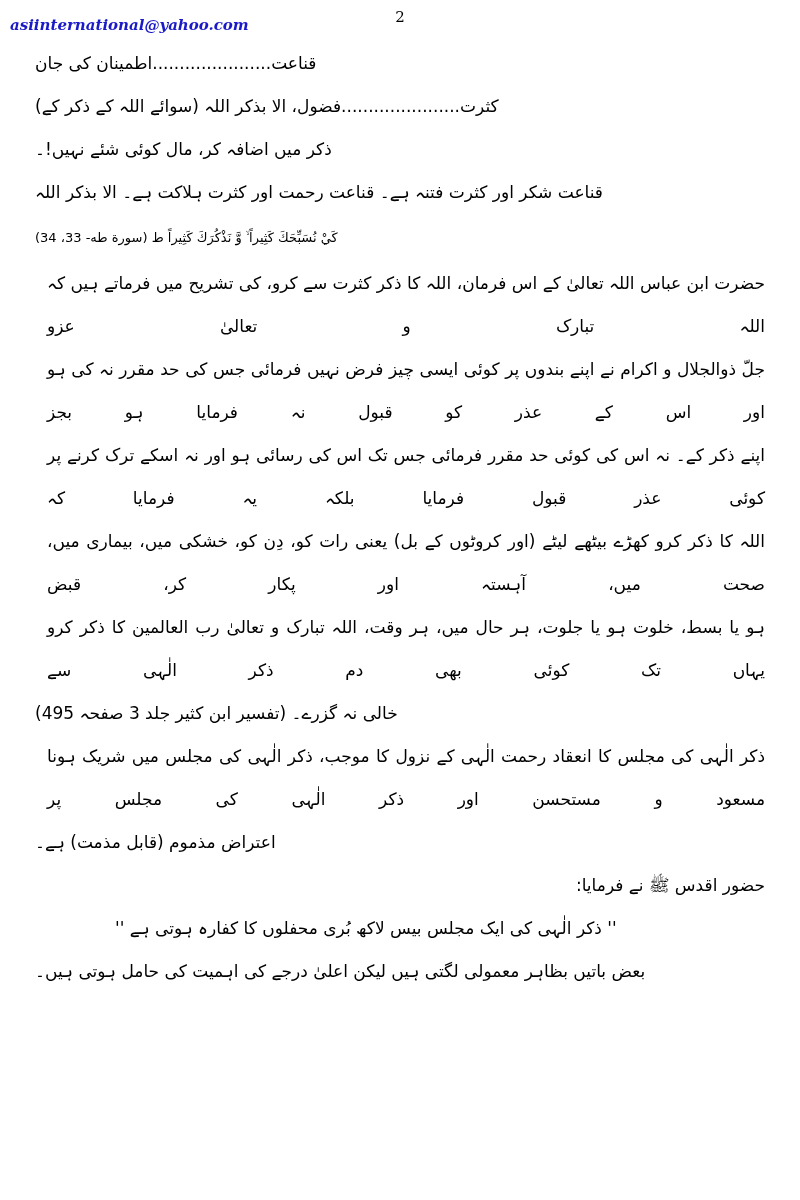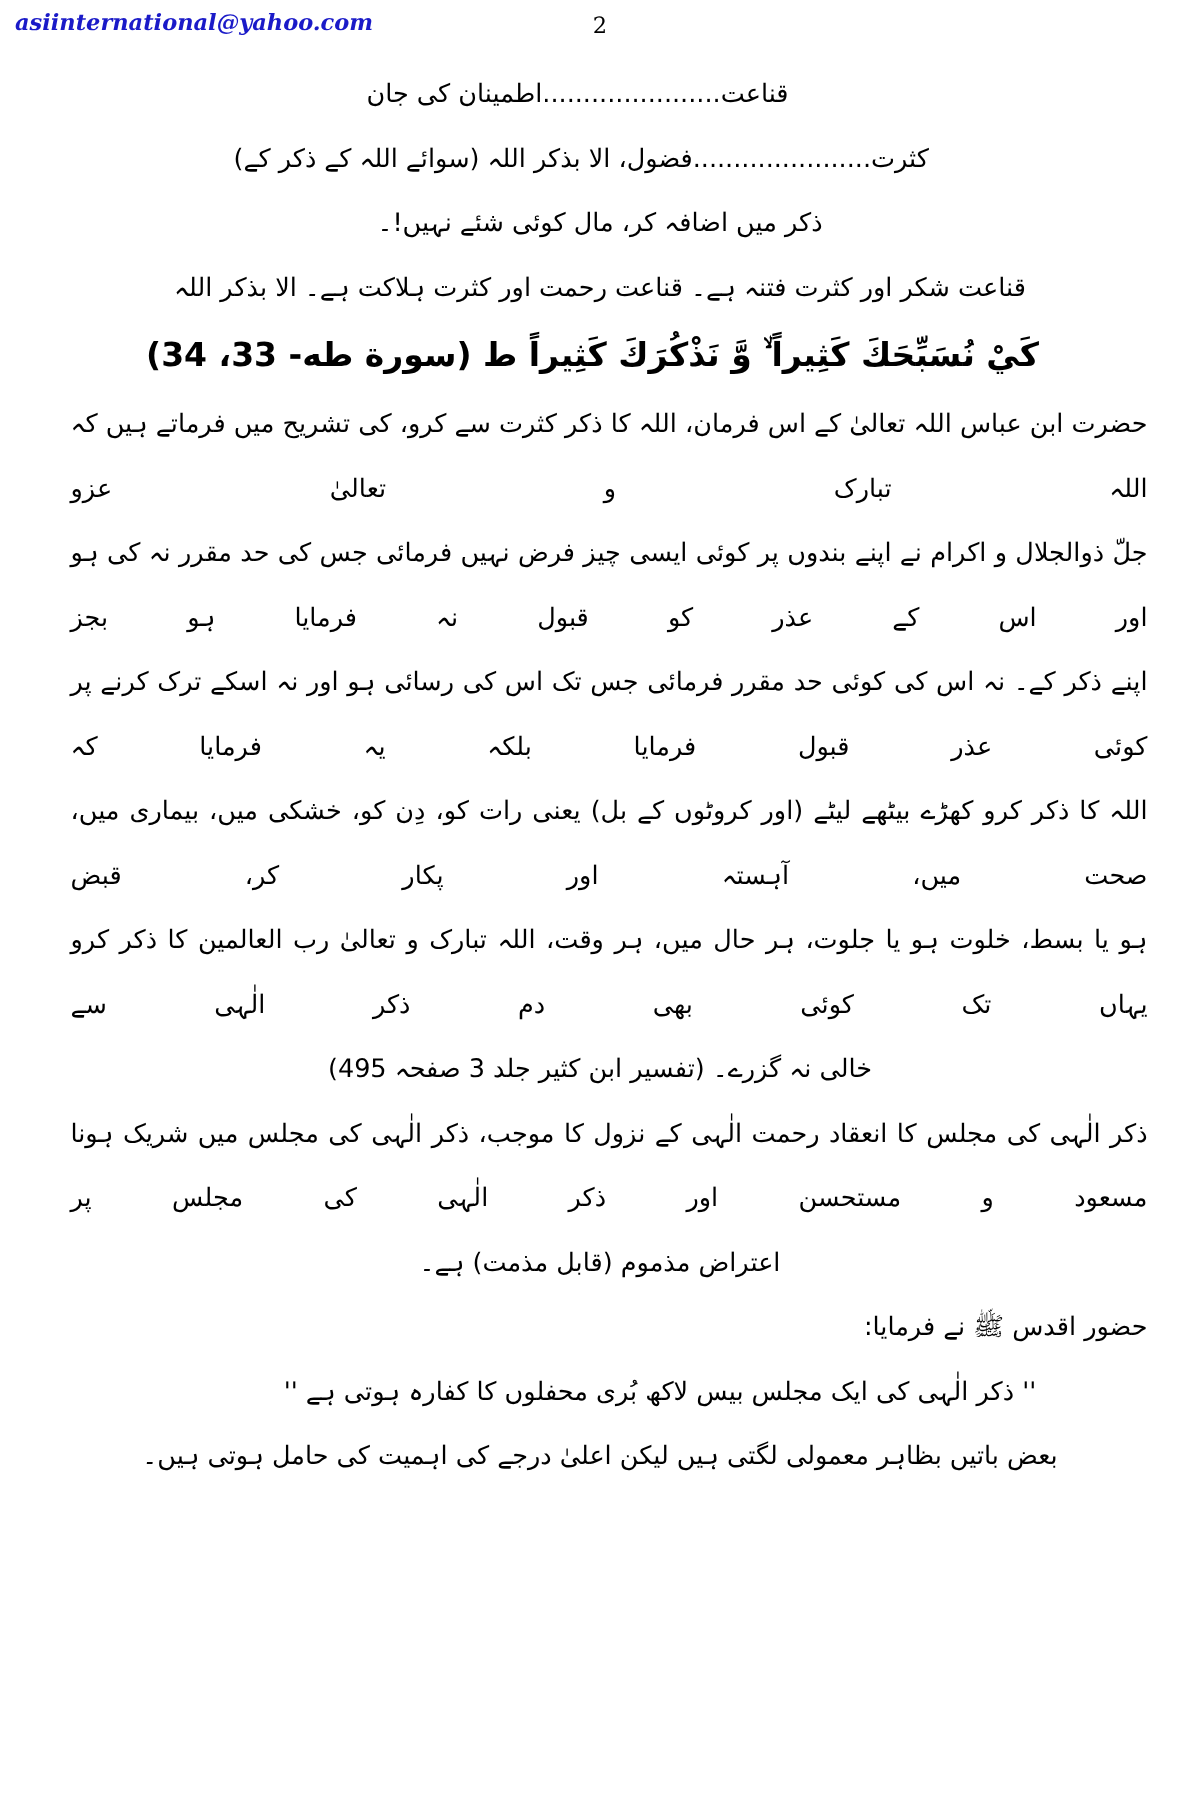--- a/index.html
+++ b/index.html
@@ -7,21 +7,21 @@
     position:relative;
     width:800px;height:1200px;
     background:#ffffff;
     font-family:"DejaVu Sans",sans-serif;
     color:#000;
     overflow:hidden;
   }
   
   .topbar{position:relative;height:30px;}
   .top-email{
-    position:absolute;left:10px;top:6px;
+    position:absolute;left:10px;top:16px;
     font-family:"DejaVu Serif",serif;
     font-style:italic;font-weight:bold;
     font-size:15px;color:#1a1ac8;
     text-decoration:none;
   }
   .page-number{
     position:absolute;left:0;right:0;top:8px;
     text-align:center;
     font-family:"DejaVu Serif",serif;
     font-size:15px;color:#000;
@@ -29,27 +29,27 @@
   
   .content{
     direction:rtl;
     padding:12px 35px 0 35px;
   }
   .line{
     font-size:17px;
     line-height:43px;
     white-space:nowrap;
   }
-  .r{text-align:center;}
-  .l{text-align:center;}
+  .r{text-align:left;}
+  .l{text-align:left;}
   .c{text-align:right;}
   .j{text-align:justify;text-align-last:justify;white-space:normal;margin-left:12px;}
   .pr10{padding-right:10px;} .pr20{padding-right:20px;} .pr25{padding-right:25px;} .pr30{padding-right:30px;}
   .pl105{padding-left:80px;}
-  .verse{font-size:22px;font-weight:bold;line-height:48px;}
+  .verse{font-size:13px;font-weight:normal;line-height:48px;}
 </style>
 </head>
 <body>
 
 <div class="page">
 
   <div class="topbar">
     <a class="top-email" href="#">asiinternational@yahoo.com</a>
     <div class="page-number">2</div>
   </div>

